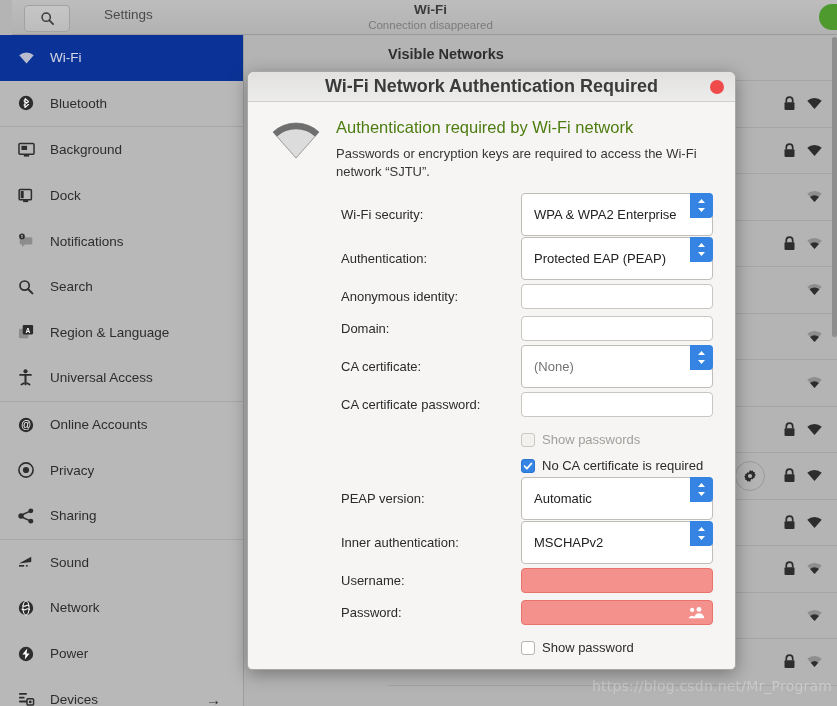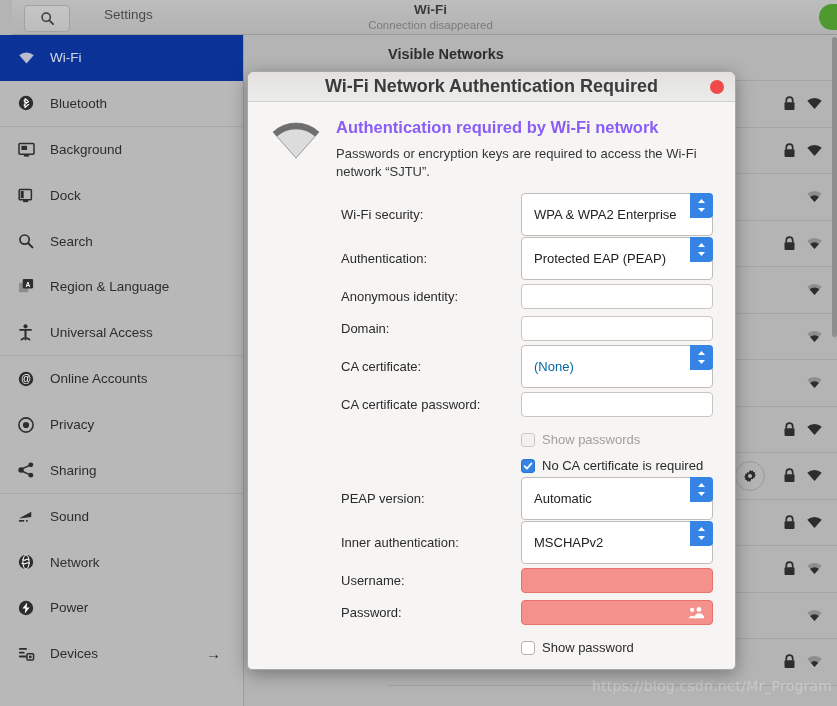--- a/index.html
+++ b/index.html
@@ -235,22 +235,22 @@
     display: flex;
     align-items: flex-start;
     gap: 14px;
   }
   .dlg-head-icon {
     flex: 0 0 52px;
     padding-top: 6px;
   }
   .dlg-heading {
     font-size: 16.5px;
-    font-weight: 700;
-    color: #8b5cf6;
+    font-weight: 400;
+    color: #4d7c0f;
     line-height: 22px;
     margin: 0 0 7px 0;
   }
   .dlg-desc {
     font-size: 13px;
     color: #363636;
     line-height: 18px;
     margin: 0;
     max-width: 404px;
   }
@@ -283,21 +283,21 @@
     border-radius: 4px;
     display: flex;
     align-items: center;
     box-sizing: border-box;
   }
   .combo .cv {
     font-size: 13px;
     color: #222;
     padding-left: 12px;
   }
-  .combo.disabled .cv { color: #0369a1; }
+  .combo.disabled .cv { color: #737373; }
   .combo .spin {
     position: absolute;
     right: -1px; top: -1px;
     width: 23px; height: 25px;
     background: #3584e4;
     border-radius: 0 4px 4px 0;
     display: flex;
     align-items: center;
     justify-content: center;
   }
@@ -431,20 +431,31 @@
       <span class="icn">
         <svg width="17" height="16" viewBox="0 0 18 17">
           <rect x="1.2" y="1.5" width="13" height="11" rx="1.2" fill="none" stroke="#2d2d2d" stroke-width="1.6"></rect>
           <rect x="2.8" y="3.2" width="3.2" height="7.6" fill="#2d2d2d"></rect>
           <rect x="5.4" y="12.8" width="5.4" height="2.2" fill="#2d2d2d"></rect>
         </svg>
       </span>
       <span class="lbl">Dock</span>
     </div>
 
+    <div class="side-item">
+      <span class="icn">
+        <svg width="17" height="16" viewBox="0 0 18 17">
+          <path d="M3 4.5 h11 a1.2 1.2 0 0 1 1.2 1.2 v5.2 a1.2 1.2 0 0 1 -1.2 1.2 h-6.4 l-3.2 2.8 v-2.8 h-1.4 a1.2 1.2 0 0 1 -1.2 -1.2 v-5.2 a1.2 1.2 0 0 1 1.2 -1.2 z" fill="#8d8d8d"></path>
+          <circle cx="4.2" cy="3.6" r="3" fill="#2d2d2d"></circle>
+          <rect x="3.7" y="1.9" width="1" height="2" fill="#fff"></rect>
+          <rect x="3.7" y="4.3" width="1" height="0.9" fill="#fff"></rect>
+        </svg>
+      </span>
+      <span class="lbl">Notifications</span>
+    </div>
 
     <div class="side-item">
       <span class="icn">
         <svg width="16" height="16" viewBox="0 0 16 16">
           <circle cx="6.6" cy="6.6" r="4.6" fill="none" stroke="#2d2d2d" stroke-width="1.7"></circle>
           <line x1="10.2" y1="10.2" x2="14.4" y2="14.4" stroke="#2d2d2d" stroke-width="2" stroke-linecap="round"></line>
         </svg>
       </span>
       <span class="lbl">Search</span>
     </div>

